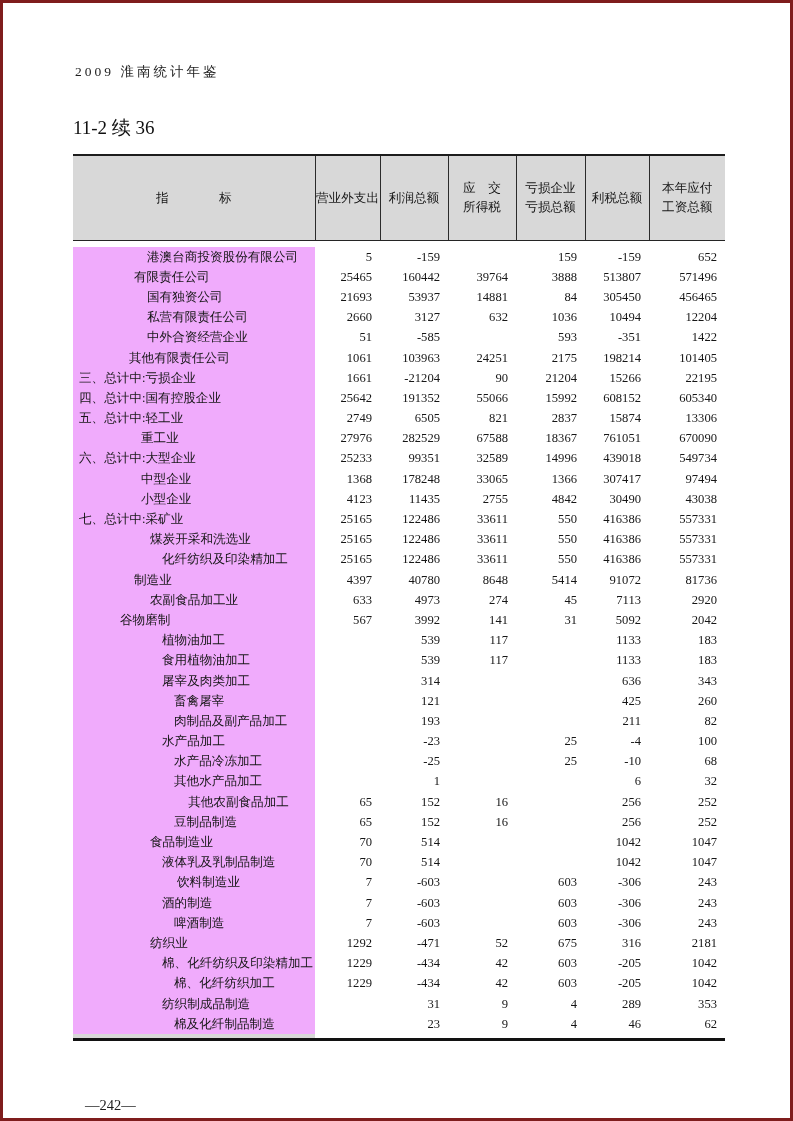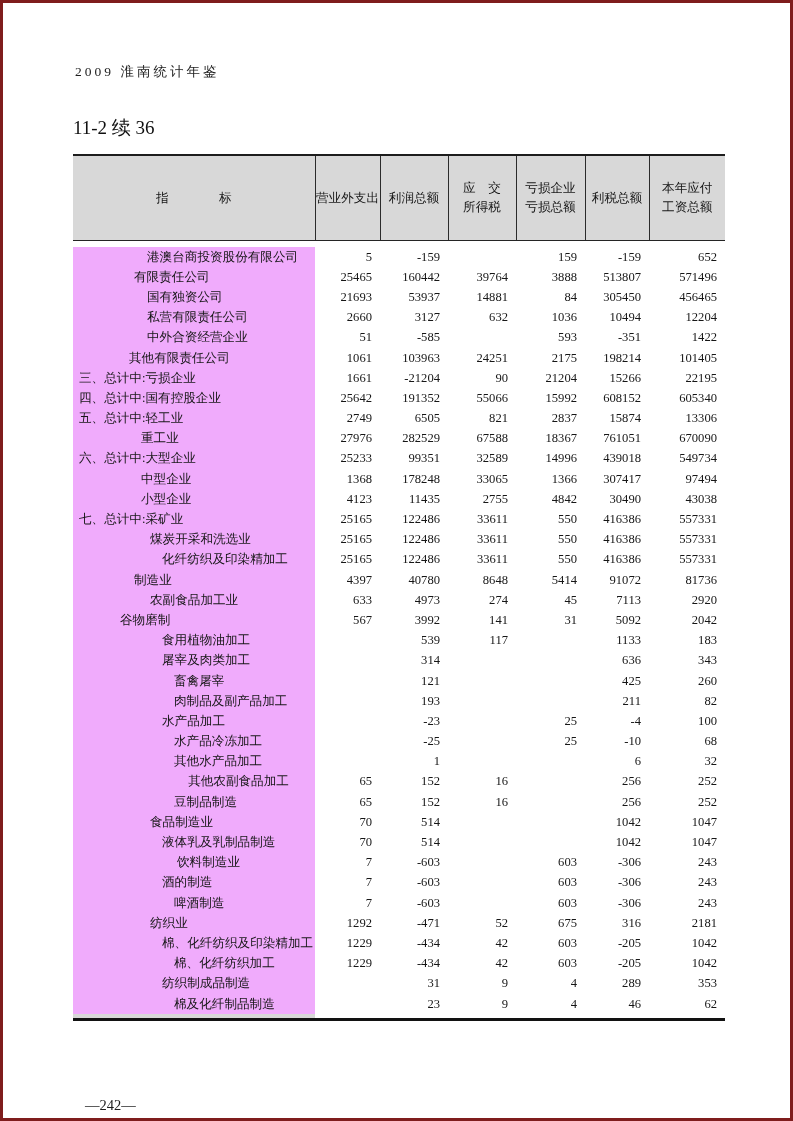--- a/index.html
+++ b/index.html
@@ -287,20 +287,29 @@
         <tr class="data">
           <td class="lab" style="padding-left: 47px;">谷物磨制</td>
           <td class="num">567</td>
           <td class="num">3992</td>
           <td class="num">141</td>
           <td class="num">31</td>
           <td class="num">5092</td>
           <td class="num">2042</td>
         </tr>
         <tr class="data">
+          <td class="lab" style="padding-left: 89px;">植物油加工</td>
+          <td class="num"></td>
+          <td class="num">539</td>
+          <td class="num">117</td>
+          <td class="num"></td>
+          <td class="num">1133</td>
+          <td class="num">183</td>
+        </tr>
+        <tr class="data">
           <td class="lab" style="padding-left: 89px;">食用植物油加工</td>
           <td class="num"></td>
           <td class="num">539</td>
           <td class="num">117</td>
           <td class="num"></td>
           <td class="num">1133</td>
           <td class="num">183</td>
         </tr>
         <tr class="data">
           <td class="lab" style="padding-left: 89px;">屠宰及肉类加工</td>

